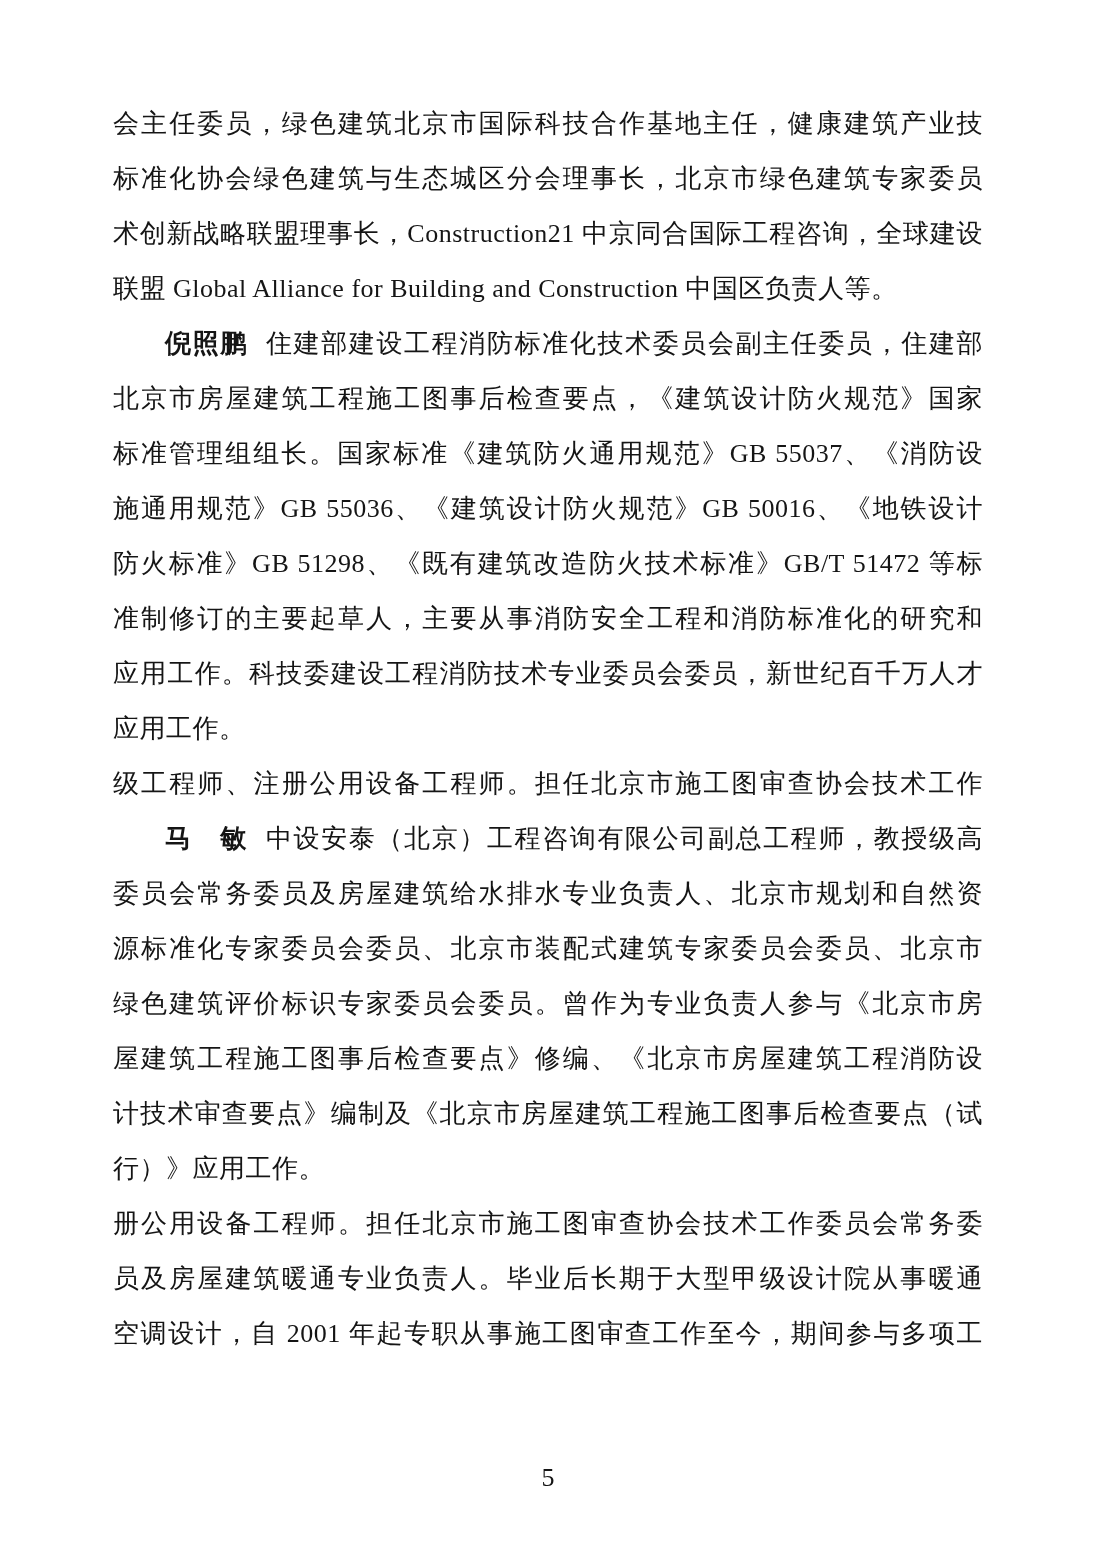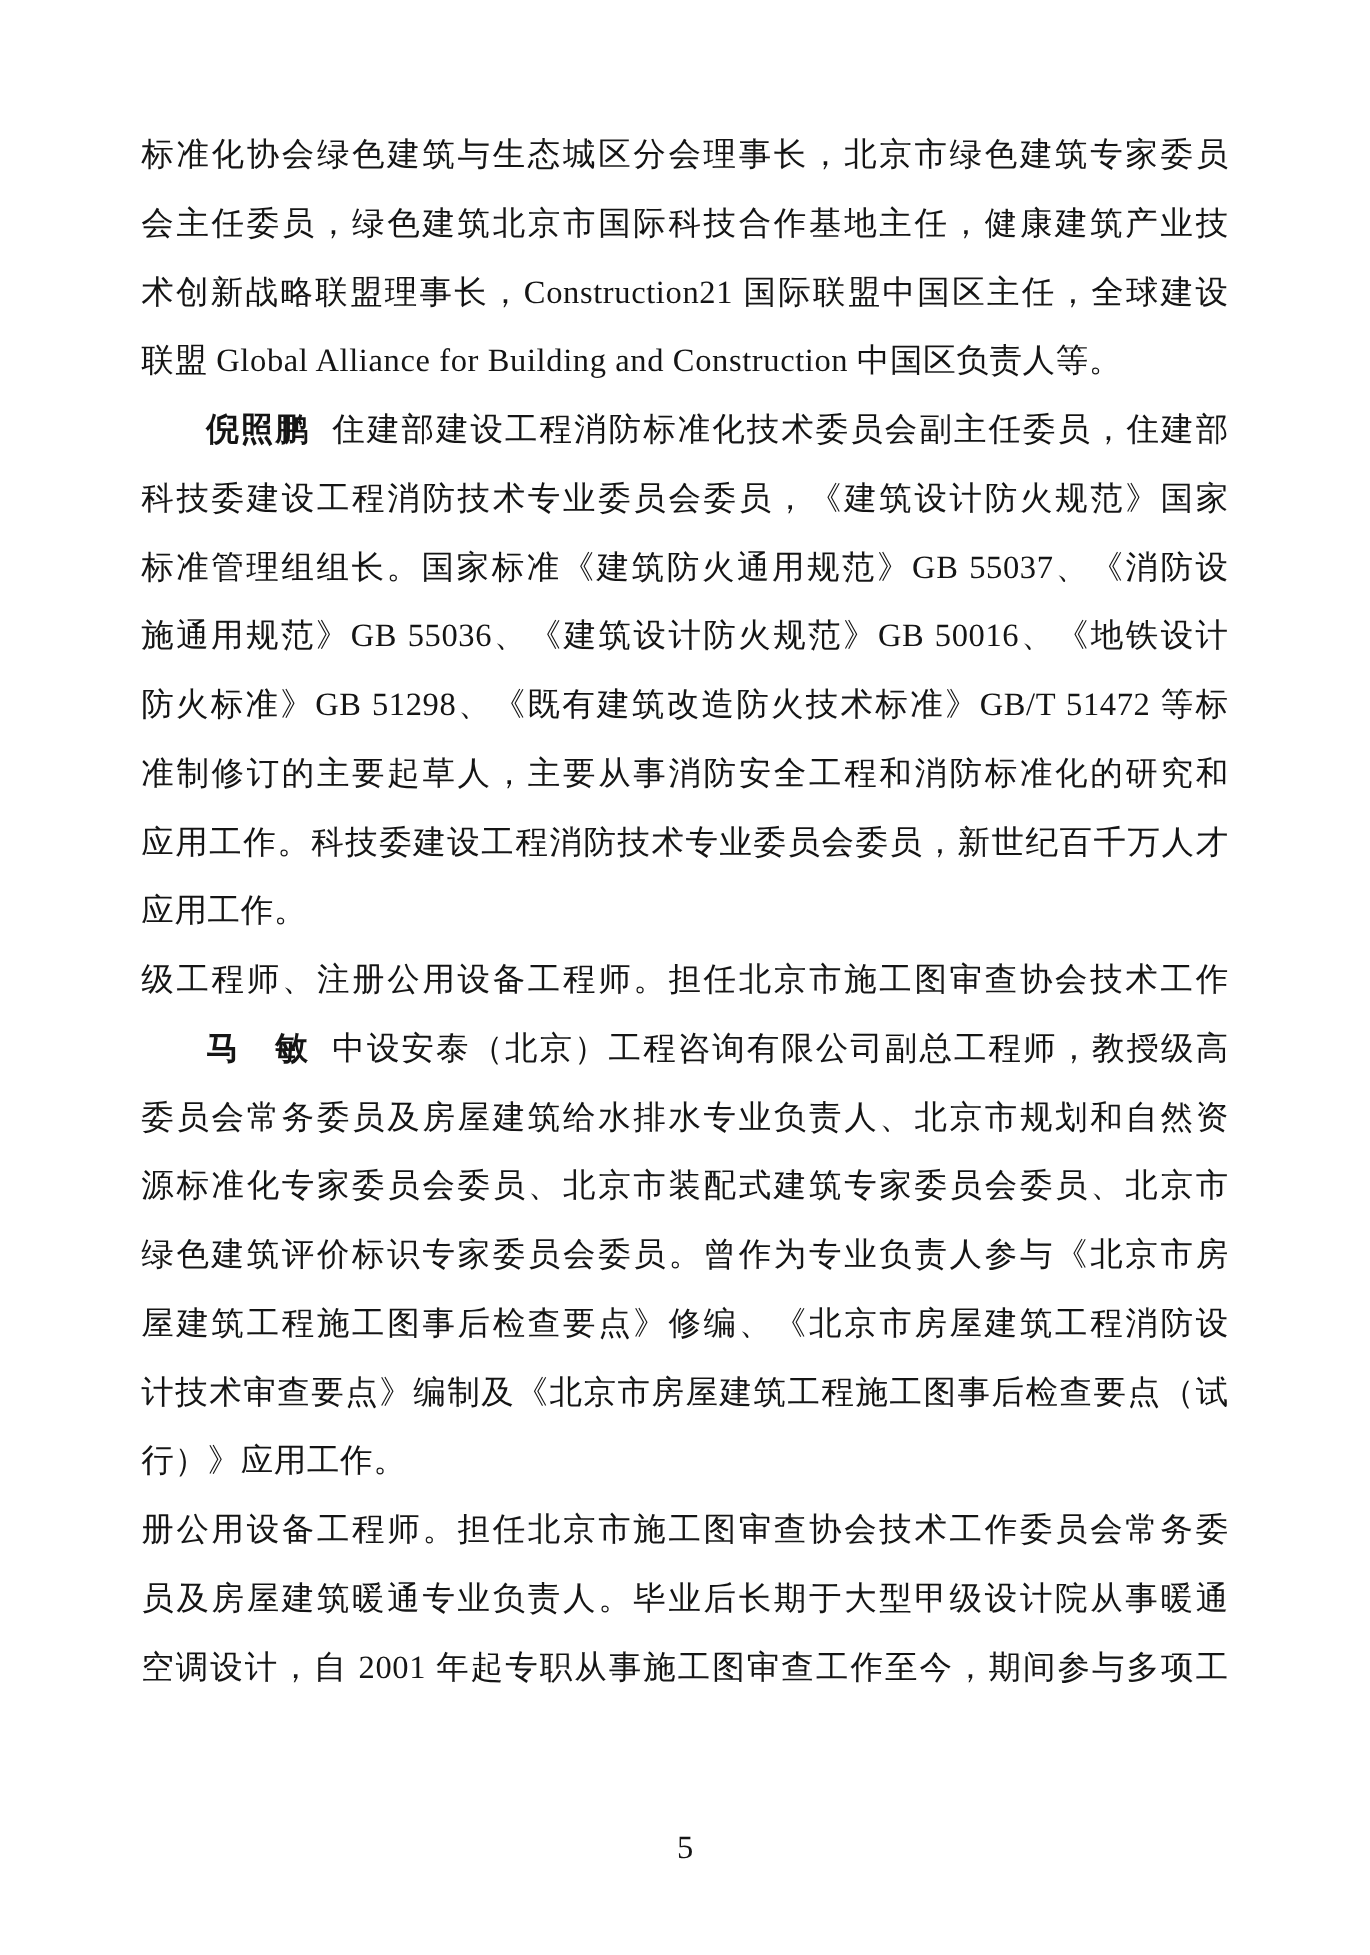--- a/index.html
+++ b/index.html
@@ -60,29 +60,29 @@
     color: #151515;
   }
 </style>
 </head>
 <body>
 
 <div class="page">
   <div class="content">
 
     <section>
+      <div class="line">会主任委员，绿色建筑北京市国际科技合作基地主任，健康建筑产业技</div>
       <div class="line">标准化协会绿色建筑与生态城区分会理事长，北京市绿色建筑专家委员</div>
-      <div class="line">会主任委员，绿色建筑北京市国际科技合作基地主任，健康建筑产业技</div>
-      <div class="line">术创新战略联盟理事长，Construction21 国际联盟中国区主任，全球建设</div>
+      <div class="line">术创新战略联盟理事长，Construction21 中京同合国际工程咨询，全球建设</div>
       <div class="line end">联盟 Global Alliance for Building and Construction 中国区负责人等。</div>
     </section>
 
     <section>
       <div class="line indent"><span class="person-name">倪照鹏</span><span>住建部建设工程消防标准化技术委员会副主任委员，住建部</span></div>
-      <div class="line">科技委建设工程消防技术专业委员会委员，《建筑设计防火规范》国家</div>
+      <div class="line">北京市房屋建筑工程施工图事后检查要点，《建筑设计防火规范》国家</div>
       <div class="line">标准管理组组长。国家标准《建筑防火通用规范》GB 55037、《消防设</div>
       <div class="line">施通用规范》GB 55036、《建筑设计防火规范》GB 50016、《地铁设计</div>
       <div class="line">防火标准》GB 51298、《既有建筑改造防火技术标准》GB/T 51472 等标</div>
       <div class="line">准制修订的主要起草人，主要从事消防安全工程和消防标准化的研究和</div>
       <div class="line">应用工作。科技委建设工程消防技术专业委员会委员，新世纪百千万人才</div>
       <div class="line end">应用工作。</div>
     </section>
 
     <section>
       <div class="line">级工程师、注册公用设备工程师。担任北京市施工图审查协会技术工作</div>

